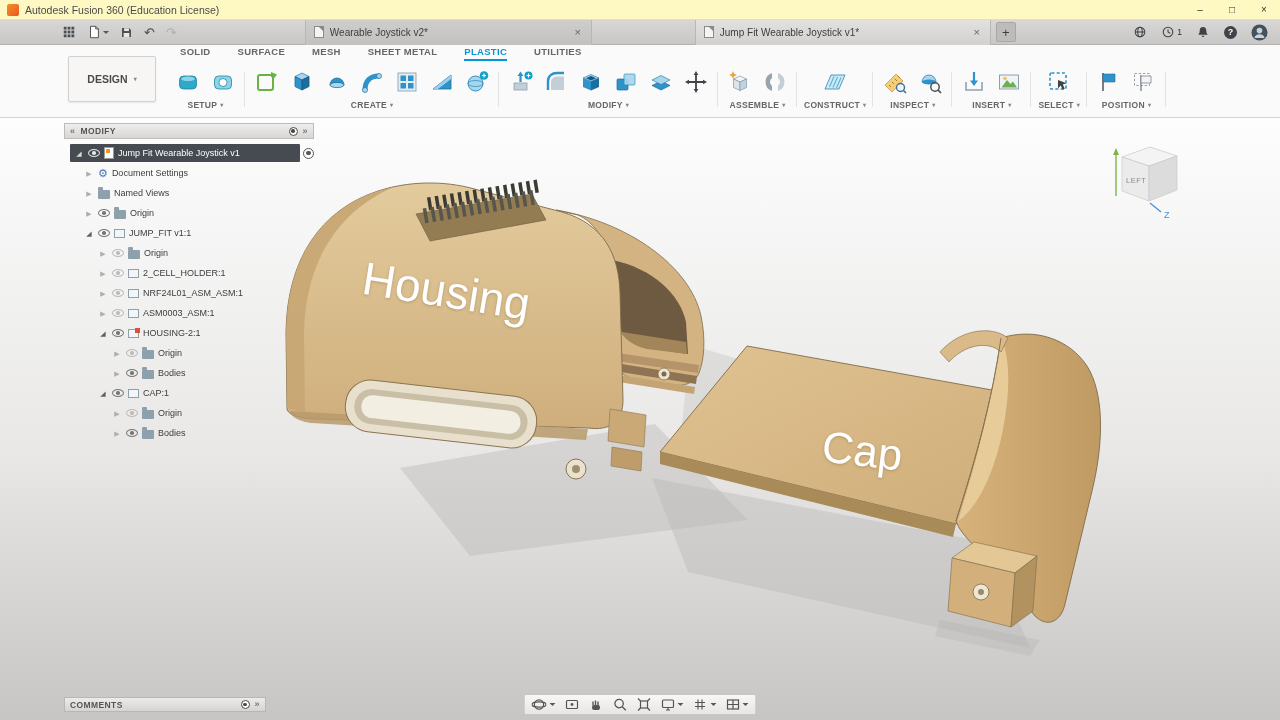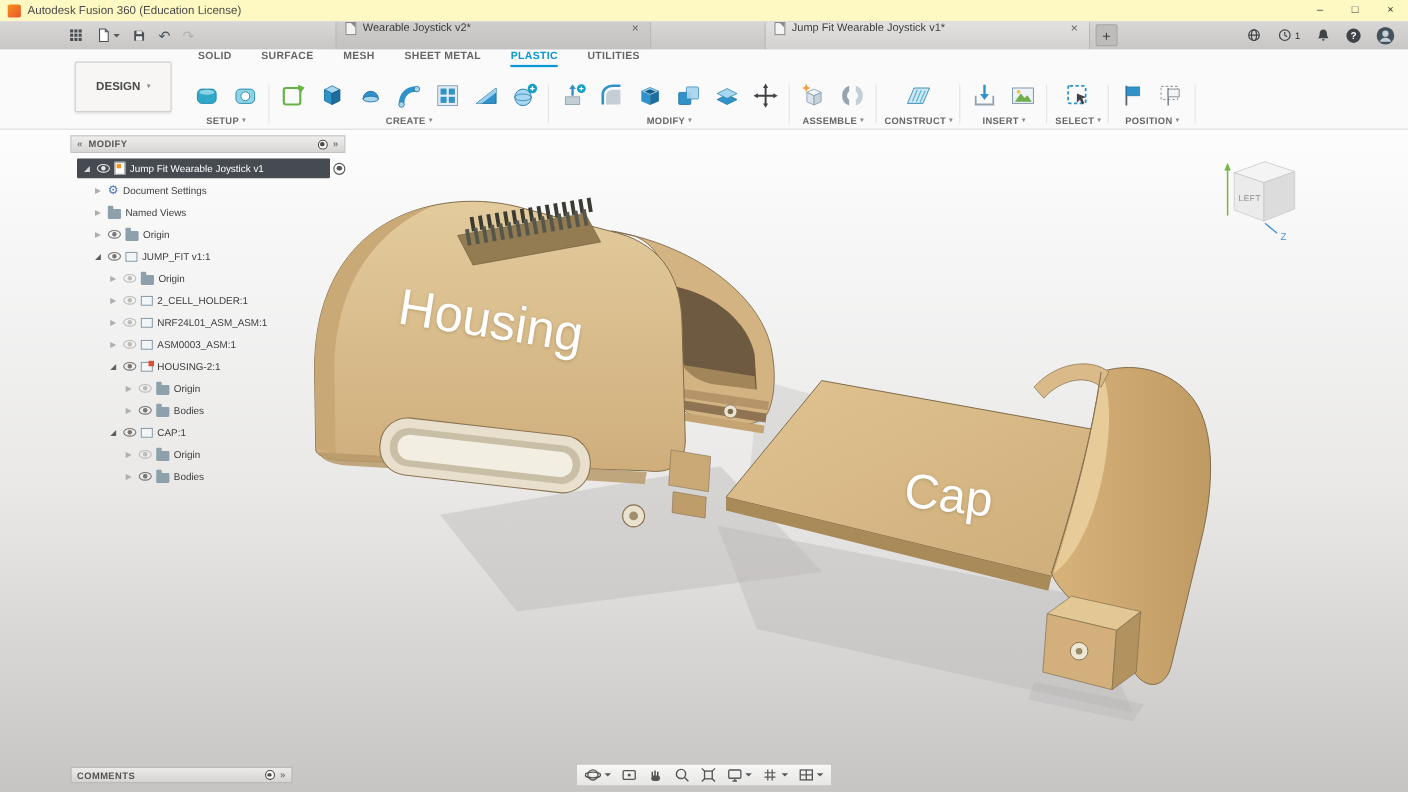--- a/index.html
+++ b/index.html
@@ -14,40 +14,40 @@
 .winbtn{width:32px;display:flex;align-items:center;justify-content:center;font-size:10px;color:#333;cursor:default}
 
 
 .tabbar{position:absolute;left:0;top:20px;right:0;height:25px;background:linear-gradient(#d8d7d6,#c8c7c6);border-bottom:1px solid #b4b3b2;display:flex;align-items:center;padding-left:62px}
 .qa{display:flex;align-items:center;gap:11px}
 .qaicon{display:flex;align-items:center;gap:2px;color:#4a4f54}
 .qaicon svg{display:block}
 .qaicon.disabled{color:#b2b1b0}
 .undo-ch{font-size:13px;line-height:1}
 .caret-sm{width:0;height:0;border-left:3px solid transparent;border-right:3px solid transparent;border-top:3.5px solid #55595e}
-.doc-tab{height:25px;display:flex;gap:6px;padding:0 8px;font-size:10px;color:#3d3d3d;border-left:1px solid #b8b7b6;border-right:1px solid #b8b7b6;background:linear-gradient(#cfcecd,#c2c1c0)}
+.doc-tab{height:25px;display:flex;align-items:center;gap:6px;padding:0 8px;font-size:10px;color:#3d3d3d;border-left:1px solid #b8b7b6;border-right:1px solid #b8b7b6;background:linear-gradient(#cfcecd,#c2c1c0)}
 .doc-tab.t1{margin-left:128px;width:287px}
 .doc-tab.active{margin-left:103px;width:296px;background:linear-gradient(#e2e1e0,#d2d1d0)}
 .doc-tab .tab-label{flex:1;white-space:nowrap;overflow:hidden;text-overflow:ellipsis}
 .tab-close{font-size:11px;color:#666;padding:0 2px}
 .docglyph{width:10px;height:12px;background:#f4f4f4;border:1px solid #8a8a8a;position:relative;flex:none}
 .docglyph::after{content:"";position:absolute;right:0;top:0;border-style:solid;border-width:0 4px 4px 0;border-color:transparent #8a8a8a transparent transparent}
 .new-tab{width:20px;height:20px;margin-left:5px;display:flex;align-items:center;justify-content:center;font-size:13px;color:#3d3d3d;background:#bdbcbb;border:1px solid #a8a7a6;border-radius:2px}
 .tab-right{margin-left:auto;display:flex;align-items:center;gap:14px;padding-right:12px}
 .rel{position:relative;display:flex;align-items:center}
 .badge{font-size:8.5px;color:#2c2c2c;margin-left:2px}
 .help-circle{width:13px;height:13px;border-radius:50%;background:#3f4347;color:#fff;font-size:9px;font-weight:bold;display:flex;align-items:center;justify-content:center}
 
 
 .ribbon{position:absolute;left:0;top:45px;right:0;height:73px;background:#fbfafa;border-bottom:1px solid #d6d5d4}
 .design-btn{position:absolute;left:68px;top:11px;width:88px;height:46px;background:#f7f6f5;border:1px solid #d2d1d0;border-radius:2px;box-shadow:0 1px 2px rgba(0,0,0,.08);display:flex;align-items:center;justify-content:center;gap:6px;font-size:10.5px;font-weight:bold;color:#4a4a4a}
 .ribbon-tabs{position:absolute;left:180px;top:0;height:17px;display:flex;gap:27px;align-items:center}
 .rtab{font-size:9.5px;font-weight:bold;color:#666;letter-spacing:.3px;padding-bottom:2px;border-bottom:2px solid transparent}
 .rtab.active{color:#0696d7;border-bottom-color:#0696d7}
-.ribbon-tools{position:absolute;left:166px;top:17px;right:0;bottom:0;display:flex;align-items:flex-end}
+.ribbon-tools{position:absolute;left:166px;top:17px;right:0;bottom:0;display:flex;align-items:center}
 .rgroup{display:flex;flex-direction:column;align-items:center;padding:0 7px;position:relative}
 .rgroup::after{content:"";position:absolute;right:0;top:5px;bottom:5px;width:1px;background:#e4e3e2}
 .rg-icons{flex:1;display:flex;align-items:center;gap:5px}
 .ticon{width:30px;height:30px;display:flex;align-items:center;justify-content:center;border-radius:2px}
 .ticon svg{display:block}
 .rg-label{height:15px;display:flex;align-items:center;gap:3px;font-size:8.5px;font-weight:bold;color:#666;letter-spacing:.3px}
 .rg-caret{font-size:6px;color:#888;line-height:1}
 
 
 .viewport{position:absolute;left:0;top:118px;right:0;bottom:0;background:linear-gradient(#fdfdfd,#e9e8e7 55%,#c6c5c4 100%);overflow:hidden}
@@ -368,20 +368,44 @@
                 <path d="M7.5,18 L12,7.5 M11,18.5 L15.5,8 M14.5,19 L19,8.5" stroke="#58b4d8" stroke-width="1.1"></path>
               </svg>
           </div>
         </div>
         <div class="rg-label">
           <span>CONSTRUCT</span>
             <span class="rg-caret">▾</span>
         </div>
       </div>
 
+      <div class="rgroup">
+        <div class="rg-icons">
+          <div class="ticon">
+            <svg width="26" height="26" viewBox="0 0 26 26">
+                <path d="M3,16 L14,5 L21,12 L10,23 Z" fill="#f3cd7a" stroke="#cc9c3e" stroke-width=".8"></path>
+                <path d="M7,16 L9,18 M10,13 L12,15 M13,10 L15,12 M16,7 L18,9" stroke="#a87f2e" stroke-width="1"></path>
+                <circle cx="18.5" cy="18.5" r="4" fill="#eef4f8" stroke="#3f6f94" stroke-width="1.4"></circle>
+                <path d="M21.5,21.5 L24,24" stroke="#3f6f94" stroke-width="1.6"></path>
+              </svg>
+          </div>
+          <div class="ticon">
+            <svg width="26" height="26" viewBox="0 0 26 26">
+                <path d="M5,13 A7,7 0 0 1 19,13 Z" fill="#a8d6ee" stroke="#2a84b5" stroke-width=".8"></path>
+                <ellipse cx="12" cy="13" rx="7" ry="2.6" fill="#2f93c9"></ellipse>
+                <circle cx="18" cy="18" r="4.2" fill="none" stroke="#4a5258" stroke-width="1.5"></circle>
+                <path d="M21,21 L24,24" stroke="#4a5258" stroke-width="1.7"></path>
+              </svg>
+          </div>
+        </div>
+        <div class="rg-label">
+          <span>INSPECT</span>
+            <span class="rg-caret">▾</span>
+        </div>
+      </div>
 
       <div class="rgroup">
         <div class="rg-icons">
           <div class="ticon">
             <svg width="26" height="26" viewBox="0 0 26 26">
                 <path d="M5,13 V21 H21 V13" fill="none" stroke="#8fa3b0" stroke-width="1.6"></path>
                 <path d="M13,3 V12" stroke="#2f93c9" stroke-width="2.2"></path>
                 <path d="M13,17 L9,11.5 H17 Z" fill="#2f93c9"></path>
               </svg>
           </div>

